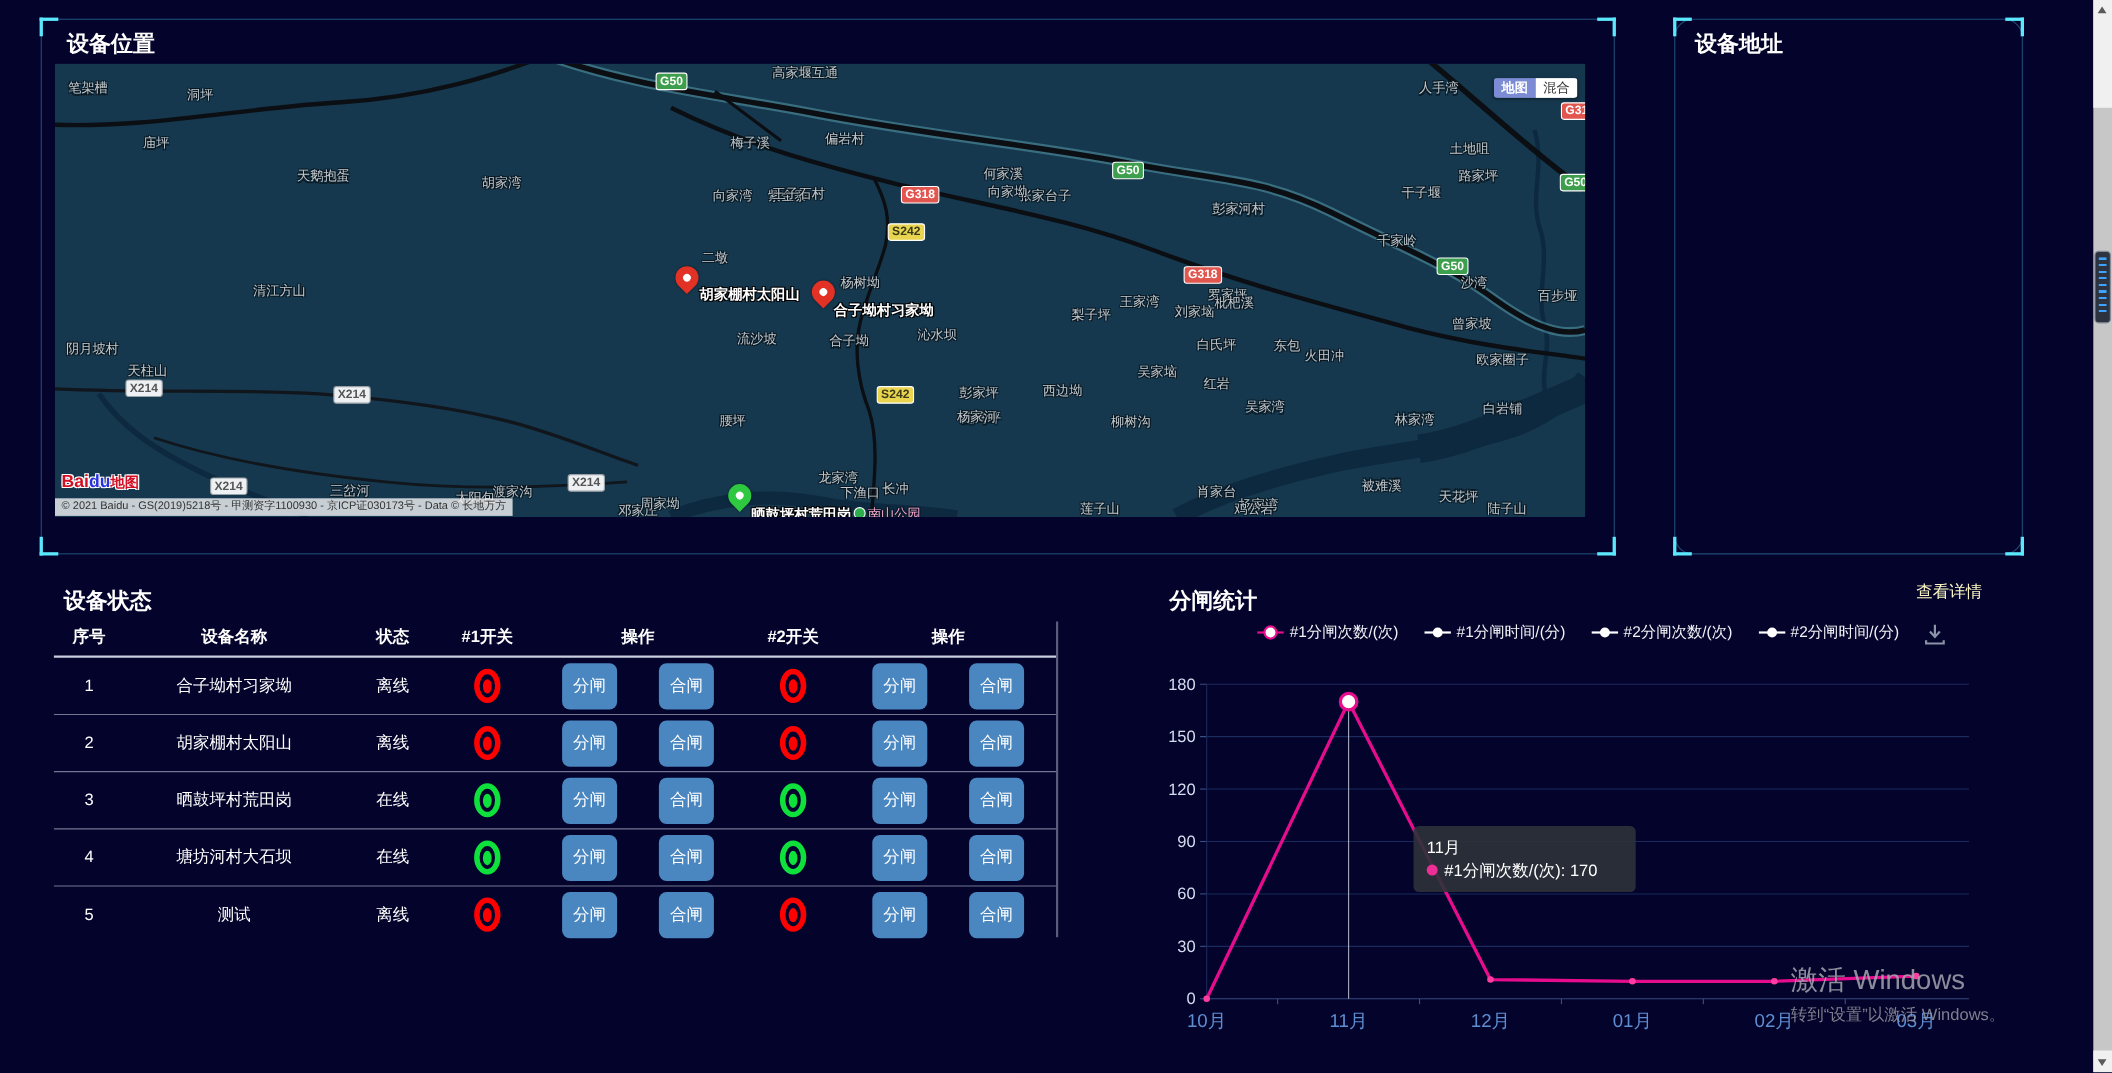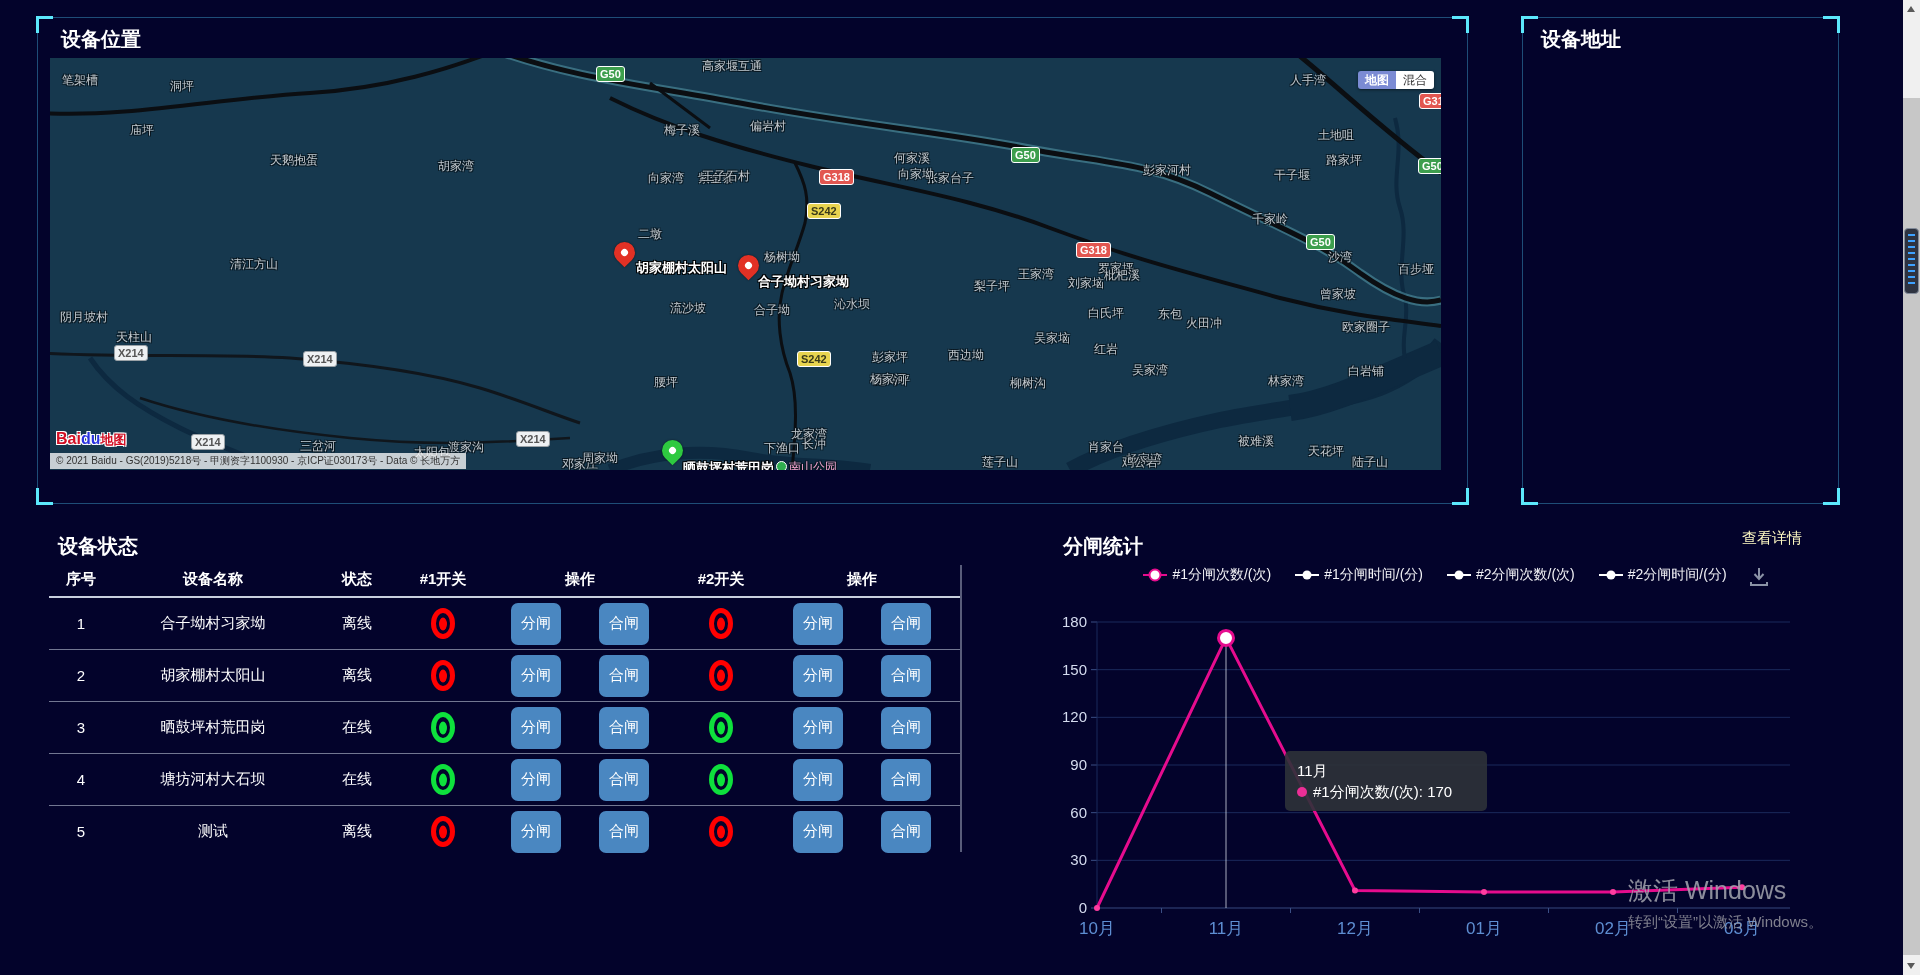--- a/index.html
+++ b/index.html
@@ -129,21 +129,21 @@
       <div id="map-labels">
           <span class="mlabel" style="left: 12px; top: 14px;">笔架槽</span>
           <span class="mlabel" style="left: 120px; top: 20px;">洞坪</span>
           <span class="mlabel" style="left: 220px; top: 94px;">天鹅抱蛋</span>
           <span class="mlabel" style="left: 388px; top: 100px;">胡家湾</span>
           <span class="mlabel" style="left: 652px; top: 0px;">高家堰互通</span>
           <span class="mlabel" style="left: 614px; top: 64px;">梅子溪</span>
           <span class="mlabel" style="left: 648px; top: 112px;">紫金寨</span>
           <span class="mlabel" style="left: 588px; top: 168px;">二墩</span>
           <span class="mlabel" style="left: 876px; top: 112px;">张家台子</span>
-          <span class="mlabel" style="left: 1052px; top: 104px; margin-left: 41px;">彭家河村</span>
+          <span class="mlabel" style="left: 1052px; top: 124px;">彭家河村</span>
           <span class="mlabel" style="left: 1202px; top: 153px;">千家岭</span>
           <span class="mlabel" style="left: 1348px; top: 203px;">百步垭</span>
           <span class="mlabel" style="left: 968px; top: 208px;">王家湾</span>
           <span class="mlabel" style="left: 1048px; top: 202px;">罗家坪</span>
           <span class="mlabel" style="left: 1108px; top: 248px;">东包</span>
           <span class="mlabel" style="left: 620px; top: 242px;">流沙坡</span>
           <span class="mlabel" style="left: 784px; top: 238px;">沁水坝</span>
           <span class="mlabel" style="left: 604px; top: 316px;">腰坪</span>
           <span class="mlabel" style="left: 824px; top: 314px;">跑马坪</span>
           <span class="mlabel" style="left: 398px; top: 381px;">渡家沟</span>
@@ -183,21 +183,21 @@
           <span class="mlabel" style="left: 844px; top: 92px;">何家溪</span>
           <span class="mlabel" style="left: 848px; top: 108px;">向家坳</span>
           <span class="mlabel" style="left: 598px; top: 112px;">向家湾</span>
           <span class="mlabel" style="left: 652px; top: 110px;">王子石村</span>
           <span class="mlabel" style="left: 180px; top: 198px;">清江方山</span>
           <span class="mlabel" style="left: 66px; top: 271px;">天柱山</span>
           <span class="mlabel" style="left: 10px; top: 251px;">阴月坡村</span>
           <span class="mlabel" style="left: 250px; top: 380px;">三岔河</span>
           <span class="mlabel" style="left: 364px; top: 386px;">太阳包</span>
           <span class="mlabel" style="left: 532px; top: 392px;">周家坳</span>
-          <span class="mlabel" style="left: 694px; top: 368px; margin-left: 47px;">龙家湾</span>
+          <span class="mlabel" style="left: 694px; top: 368px;">龙家湾</span>
           <span class="mlabel" style="left: 714px; top: 382px;">下渔口</span>
           <span class="mlabel" style="left: 752px; top: 378px;">长冲</span>
         </div>
       <div id="map-badges">
           <span class="bdg g50" style="left: 546px; top: 8px;">G50</span>
           <span class="bdg g50" style="left: 961px; top: 89px;">G50</span>
           <span class="bdg g50" style="left: 1256px; top: 176px;">G50</span>
           <span class="bdg g50" style="left: 1368px; top: 100px;">G50</span>
           <span class="bdg g318" style="left: 769px; top: 111px;">G318</span>
           <span class="bdg g318" style="left: 1026px; top: 184px;">G318</span>
@@ -223,21 +223,21 @@
       <div class="map-type">
         <span class="mt sel">地图</span>
         <span class="mt">混合</span>
       </div>
 
       <div class="baidu-logo"><span class="b1">Bai</span><span class="b2">du</span><span class="b3">地图</span></div>
       <div class="map-copy">© 2021 Baidu - GS(2019)5218号 - 甲测资字1100930 - 京ICP证030173号 - Data © 长地万方</div>
     </div>
   </section>
 
-  <section class="panel" style="left:1522px;top:17px;width:315px;height:485px;">
+  <section class="panel" style="left:1522px;top:17px;width:315px;height:485px;border-radius:17px;">
     <span class="corner c-tl"></span>
     <span class="corner c-tr"></span>
     <span class="corner c-bl"></span>
     <span class="corner c-br"></span>
     <h2 class="sec-title" style="position:absolute;left:18px;top:8px;margin:0;">设备地址</h2>
   </section>
 
   <h2 class="sec-title" style="position:absolute;left:58px;top:533px;margin:0;">设备状态</h2>
   <div class="tbl" id="status-table">
       <div class="t-head">

